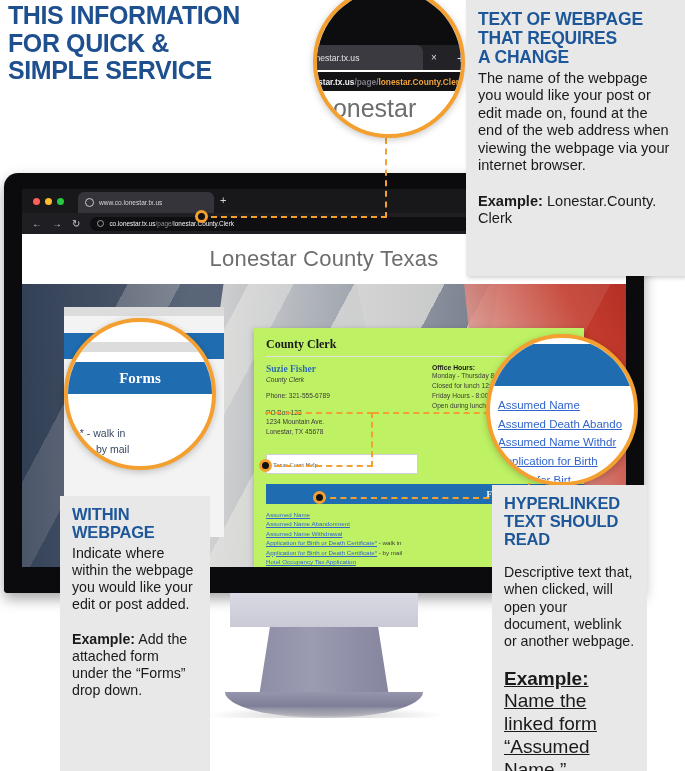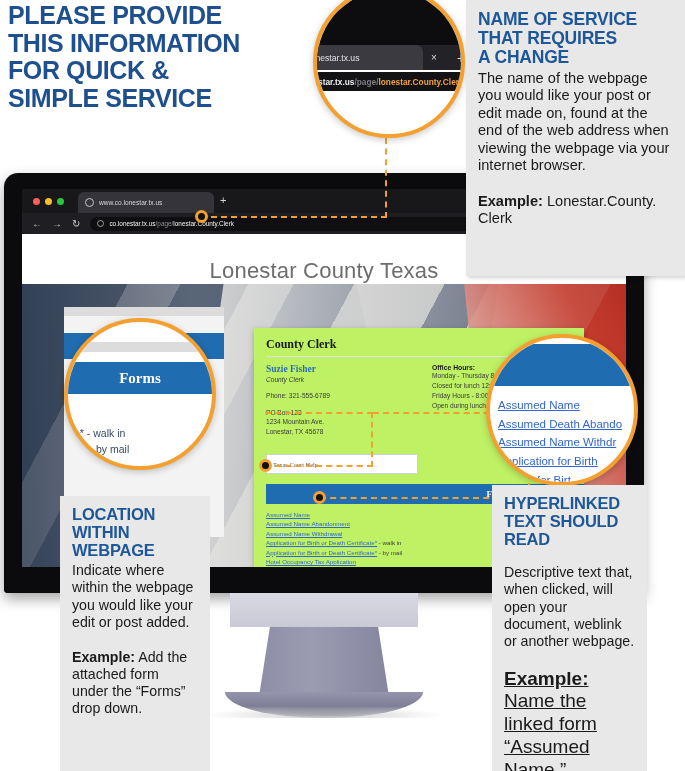--- a/index.html
+++ b/index.html
@@ -177,21 +177,21 @@
   #omni-info {
     width: 7px; height: 7px; border: 1px solid #9a9aa0;
     border-radius: 50%; margin-right: 5px; flex: none;
   }
   #omni-url { font-size: 6.4px; white-space: nowrap; }
   .u-strong { color: #f2f2f4; }
   .u-dim    { color: #8f8f96; }
 
   
   #site-header {
-    position: absolute; left: 0; top: 57px; right: 0; height: 50px;
+    position: absolute; left: 0; top: 45px; right: 0; height: 50px;
     background: #ffffff;
     display: flex; align-items: center; justify-content: center;
   }
   #site-title {
     color: #6d6d6d; font-size: 22px; font-weight: normal;
     font-family: "Liberation Sans", sans-serif;
     letter-spacing: 0.2px;
   }
   #flag-bg {
     position: absolute; left: 0; top: 95px; right: 0; bottom: 0;
@@ -418,21 +418,20 @@
   #conn-mid-h { left: 373px; top: 412px; width: 157px; }
 
   
   .white-mask { position: absolute; background: #ffffff; }
   #mask-bottom { left: 0; top: 718px; width: 685px; height: 53px; }
 </style>
 </head>
 <body>
 
 <div class="main-headline">
-  <div>PLEASE PROVIDE</div>
   <div>THIS INFORMATION</div>
   <div>FOR QUICK &amp;</div>
   <div>SIMPLE SERVICE</div>
 </div>
 
 <div id="monitor">
   <div id="monitor-screen">
 
     <div id="browser-chrome">
       <div id="tabstrip">
@@ -546,20 +545,21 @@
     <div id="mag-top-black"></div>
     <div id="mag-tabstrip"></div>
     <div id="mag-tab">
       <span id="mag-tab-title">ww.co.lonestar.tx.us</span>
     </div>
     <div id="mag-tab-close">×</div>
     <div id="mag-tab-plus">+</div>
     <div id="mag-omnibox">
       <span id="mag-omni-text"><span class="mu-white">co.lonestar.tx.us</span><span class="mu-gray">/page/</span><span class="mu-orange">lonestar.County.Clerk</span></span>
     </div>
+    <div id="mag-lonestar">Lonestar</div>
   </div>
 </div>
 
 <div class="mag" id="mag-forms">
   <div id="mag-forms-topgray"></div>
   <div id="mag-forms-bar">
     <span>Forms</span>
   </div>
   <div id="mag-forms-lines">
     <div>e* - walk in</div>
@@ -577,31 +577,30 @@
     <div>lication for Birt</div>
   </div>
 </div>
 
 <div class="anchor-dot" id="dot-top"></div>
 <div class="anchor-dot" id="dot-left"></div>
 <div class="anchor-dot" id="dot-right"></div>
 
 <div class="callout" id="callout-name">
   <div class="c-title">
-    <div>NAME OF SERVICE</div>
+    <div>TEXT OF WEBPAGE</div>
     <div>THAT REQUIRES</div>
     <div>A CHANGE</div>
   </div>
   <div class="c-body">The name of the webpage you would like your post or edit made on, found at the end of the web address when viewing the webpage via your internet browser.</div>
   <div class="c-example"><b>Example:</b><span> Lonestar.County. Clerk</span></div>
 </div>
 
 <div class="callout" id="callout-location">
   <div class="c-title">
-    <div>LOCATION</div>
     <div>WITHIN</div>
     <div>WEBPAGE</div>
   </div>
   <div class="c-body">Indicate where within the webpage you would like your edit or post added.</div>
   <div class="c-example"><b>Example:</b><span> Add the attached form under the “Forms” drop down.</span></div>
 </div>
 
 <div class="callout" id="callout-hyperlink">
   <div class="c-title">
     <div>HYPERLINKED</div>

